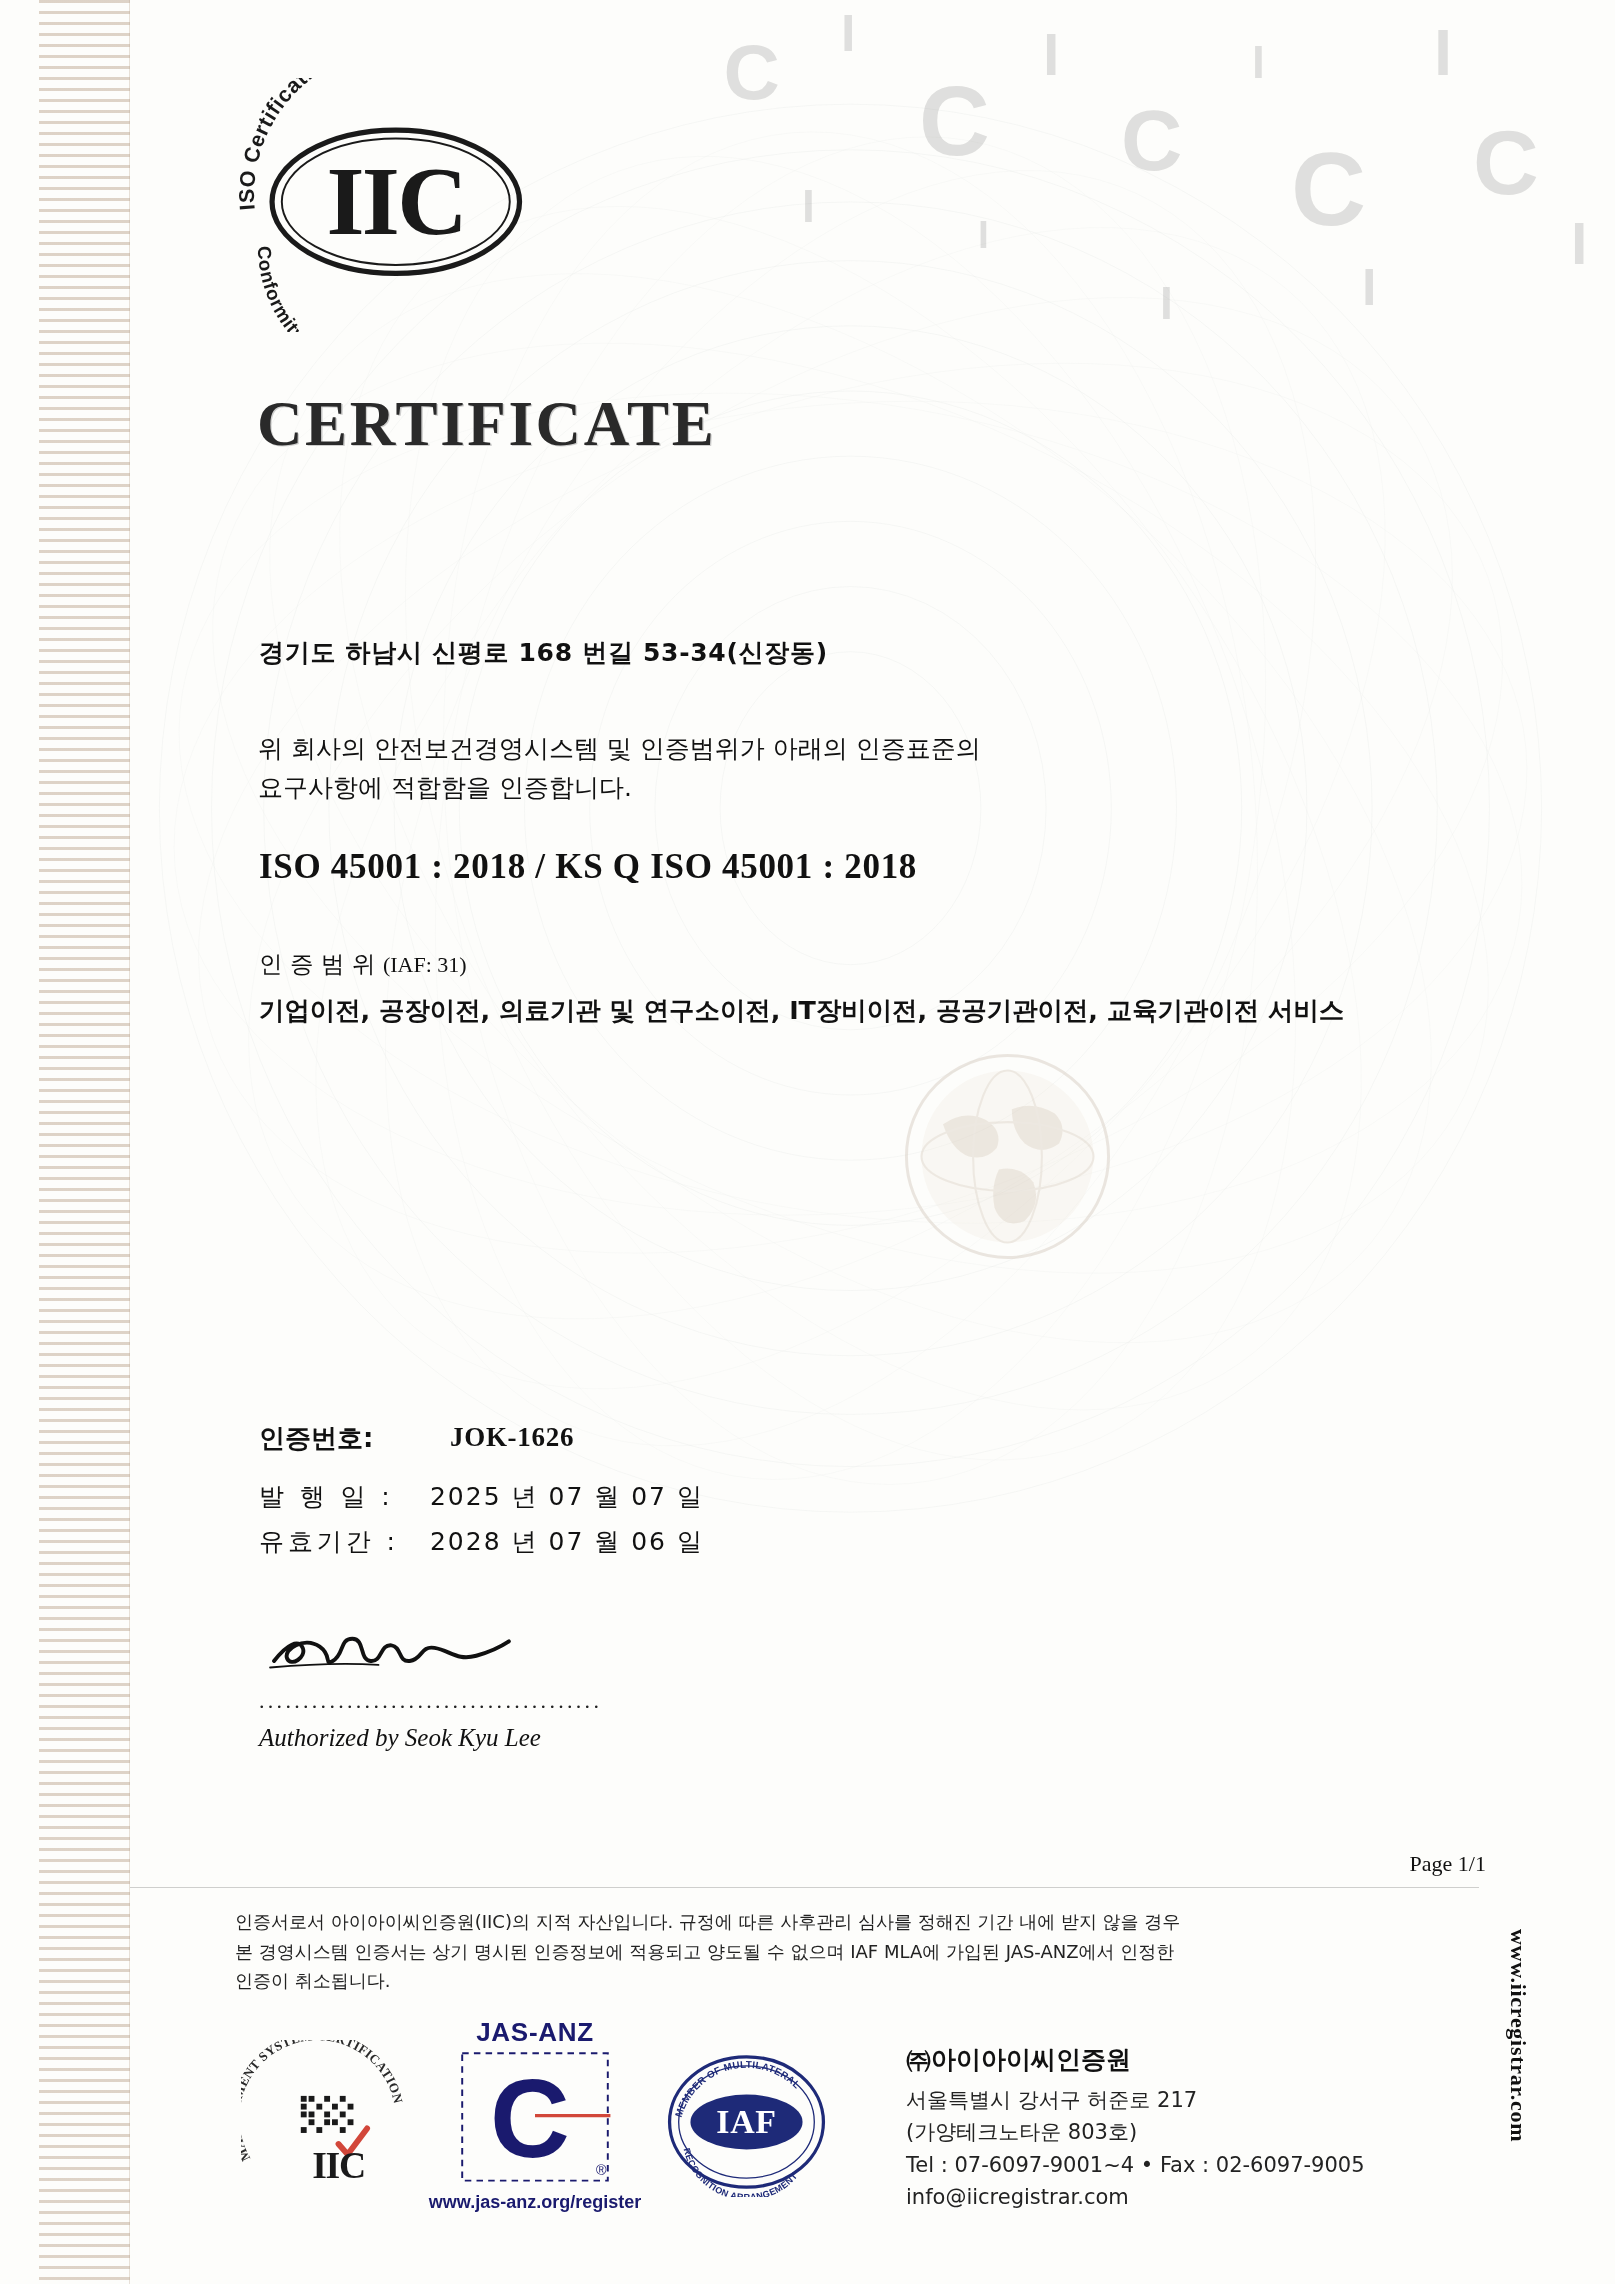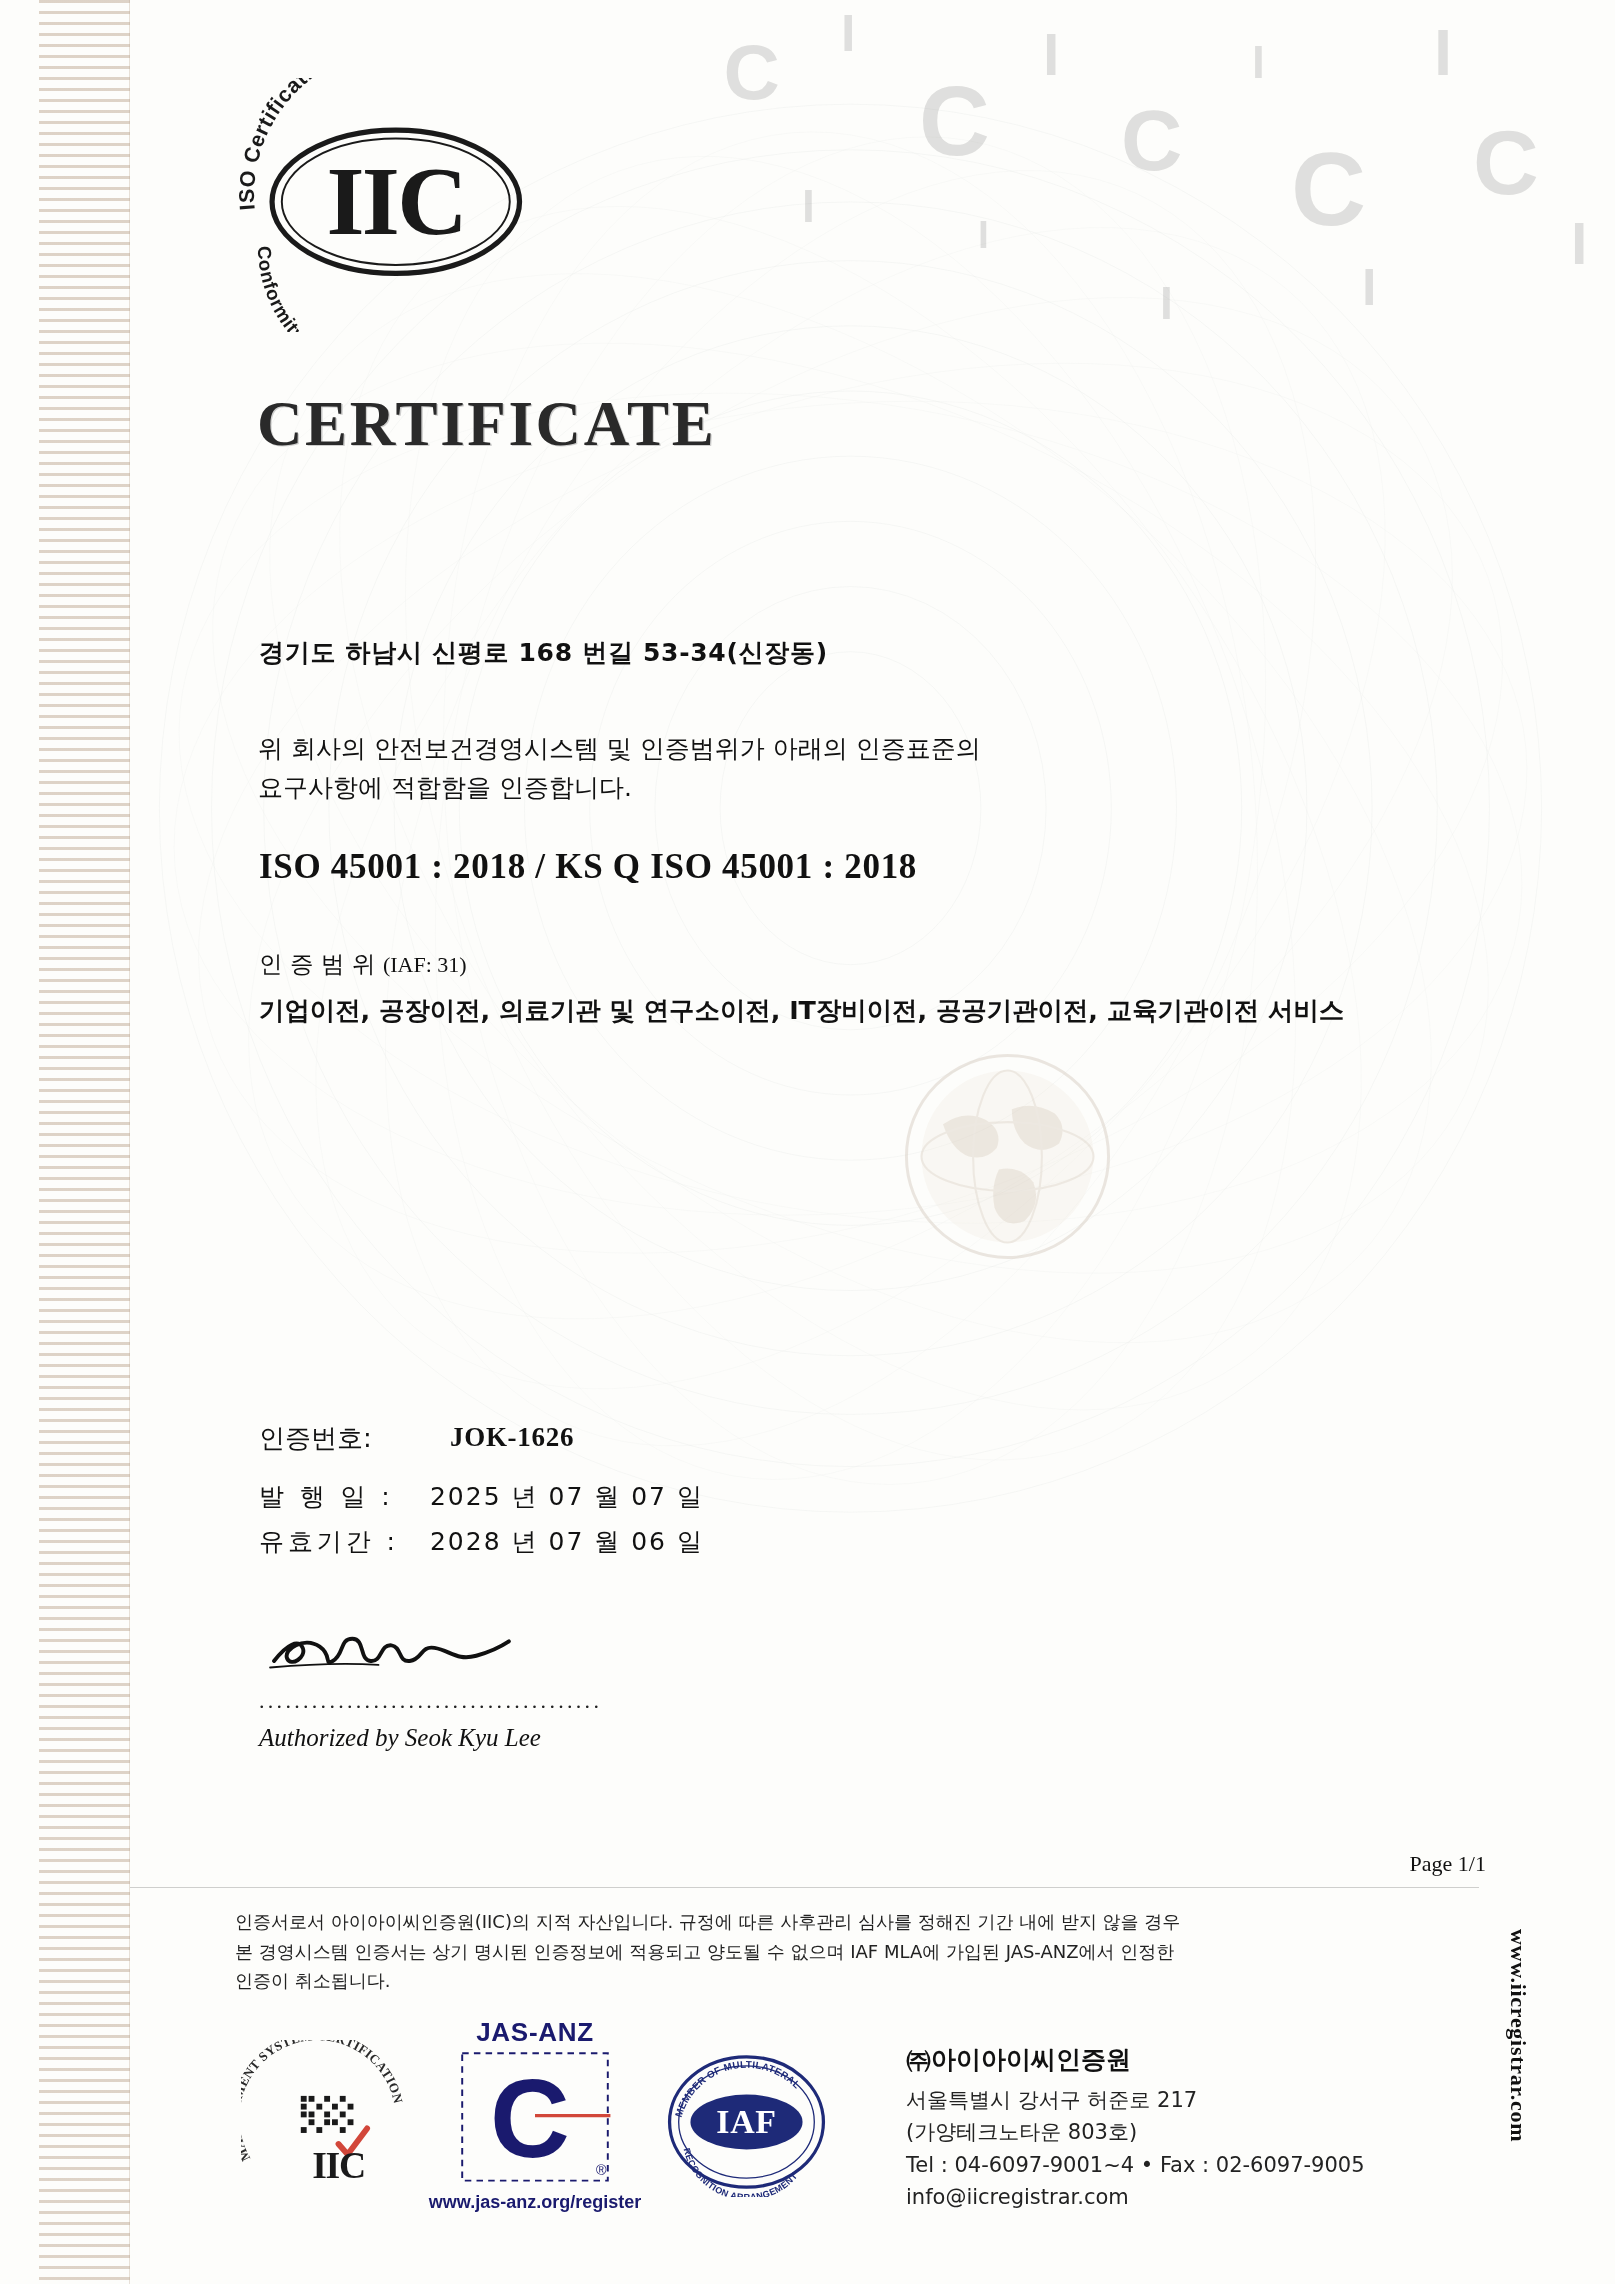--- a/index.html
+++ b/index.html
@@ -160,21 +160,21 @@
     line-height: 1.5;
     color: #111;
   }
 
   
   .meta-certno-label {
     position: absolute;
     left: 259px;
     top: 1421px;
     font-family: "DejaVu Sans", sans-serif;
-    font-weight: 400;
+    font-weight: 700;
     font-size: 26px;
     color: #111;
   }
   .meta-certno-value {
     position: absolute;
     left: 450px;
     top: 1422px;
     font-family: "Liberation Serif", serif;
     font-weight: 700;
     font-size: 27px;
@@ -512,18 +512,18 @@
       <textPath href="#iafBottom" startOffset="6%">RECOGNITION ARRANGEMENT</textPath>
     </text>
     <ellipse cx="125" cy="115" rx="86" ry="42" fill="#1e2a78"></ellipse>
     <text x="125" y="132" text-anchor="middle" font-family="Liberation Serif, serif" font-size="52" font-weight="700" fill="#ffffff" letter-spacing="1">IAF</text>
   </svg>
 
   <div class="contact">
     <div class="org">㈜아이아이씨인증원</div>
     <div class="line">서울특별시 강서구 허준로 217</div>
     <div class="line">(가양테크노타운 803호)</div>
-    <div class="line">Tel : 04-6097-9001~4 • Fax : 02-6097-9005</div>
+    <div class="line">Tel : 07-6097-9001~4 • Fax : 02-6097-9005</div>
     <div class="line">info@iicregistrar.com</div>
   </div>
 
 </div>
 
 
 </body></html>

